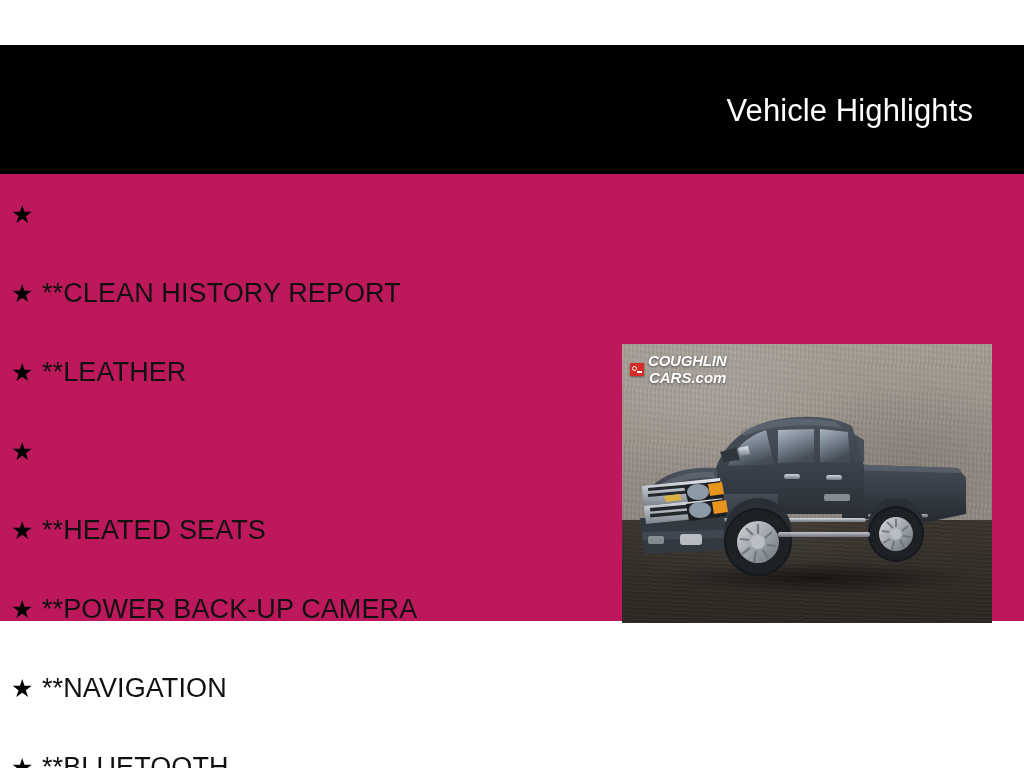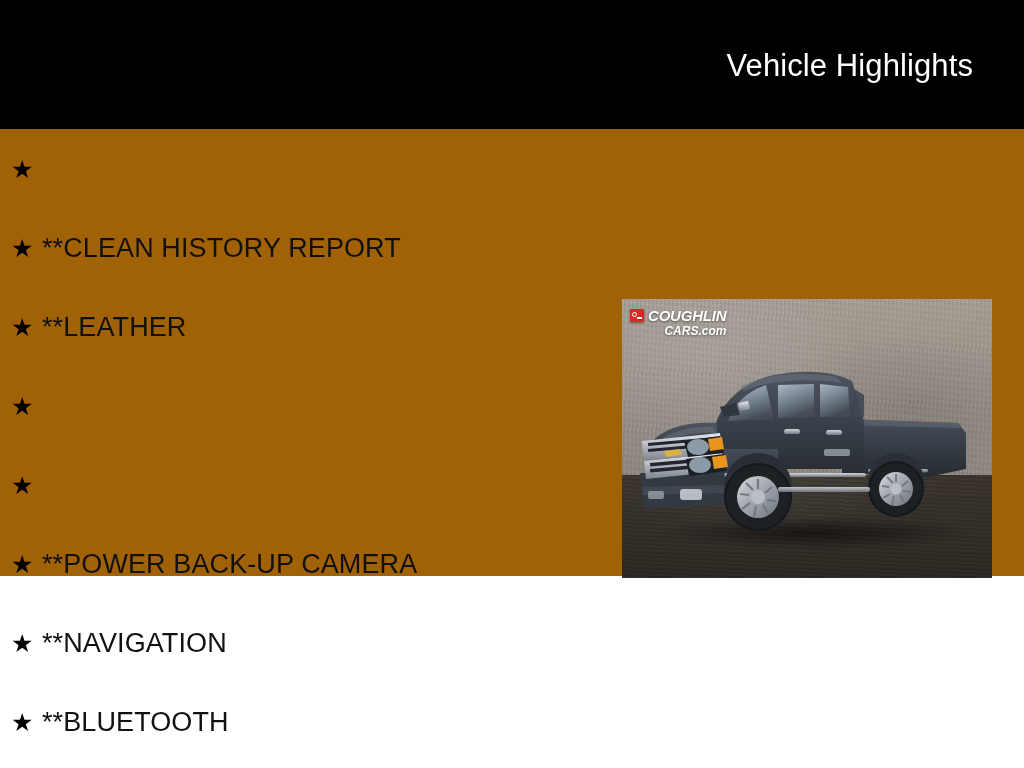--- a/index.html
+++ b/index.html
@@ -12,21 +12,22 @@
     height: 768px;
     overflow: hidden;
     font-family: "Liberation Sans", sans-serif;
     -webkit-font-smoothing: antialiased;
   }
 
   #page {
     position: relative;
     width: 1024px;
     height: 576px;
-    background: #a16207;
+    background: #be185d;
+    margin-top: 45px;
   }
 
   
   .header-bar {
     position: absolute;
     left: 0;
     top: 0;
     width: 1024px;
     height: 129px;
     background: #000000;
@@ -129,21 +130,21 @@
     left: 0; top: 0; right: 0; bottom: 0;
     background: repeating-linear-gradient(3deg, rgba(255,255,255,0.022) 0 2px, rgba(0,0,0,0.03) 2px 4px);
   }
 
   
   .photo-watermark {
     position: absolute;
     left: 8px;
     top: 9px;
     display: flex;
-    align-items: flex-start;
+    align-items: center;
     z-index: 6;
     filter: drop-shadow(0 1px 1px rgba(0,0,0,0.45));
   }
   .wm-badge {
     width: 14px;
     height: 13px;
     background: #d62b24;
     border-radius: 1px;
     margin-right: 4px;
     margin-top: 1px;
@@ -169,21 +170,21 @@
   .wm-text { display: flex; flex-direction: column; line-height: 1; }
   .wm-line1 {
     color: #ffffff;
     font-size: 15px;
     font-weight: 700;
     font-style: italic;
     letter-spacing: -0.2px;
   }
   .wm-line2 {
     color: #ffffff;
-    font-size: 12px;
+    font-size: 15px;
     font-weight: 700;
     font-style: italic;
     letter-spacing: 0px;
     text-align: right;
     margin-top: 2px;
   }
 
   
   .truck {
     position: absolute;
@@ -214,20 +215,21 @@
     </li>
     <li class="highlight-item">
       <span class="star-bullet">★</span>
       <span class="highlight-text">**LEATHER</span>
     </li>
     <li class="highlight-item">
       <span class="star-bullet">★</span>
     </li>
     <li class="highlight-item">
       <span class="star-bullet">★</span>
+      <span class="highlight-text">**HEATED SEATS</span>
     </li>
     <li class="highlight-item">
       <span class="star-bullet">★</span>
       <span class="highlight-text">**POWER BACK-UP CAMERA</span>
     </li>
     <li class="highlight-item">
       <span class="star-bullet">★</span>
       <span class="highlight-text">**NAVIGATION</span>
     </li>
     <li class="highlight-item">

